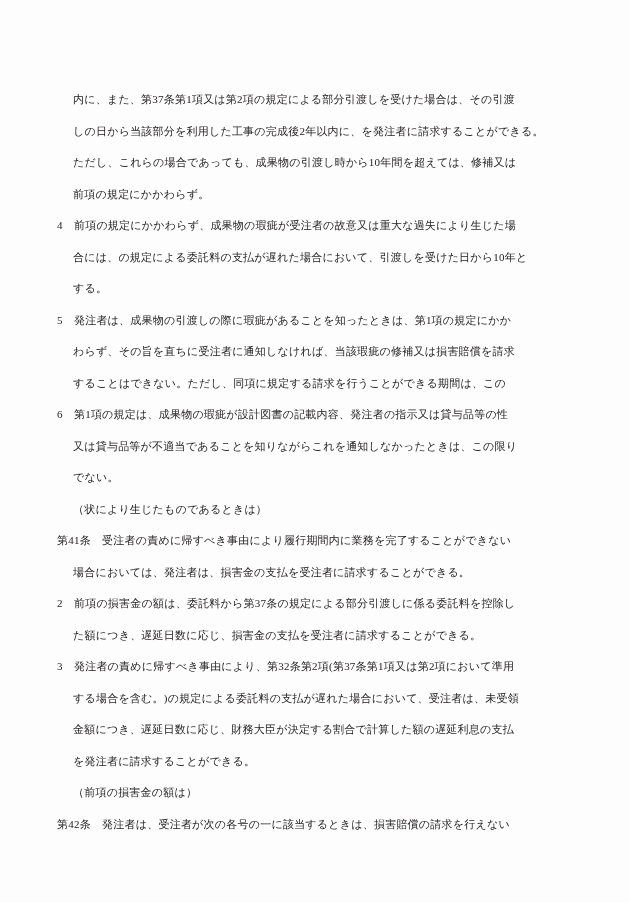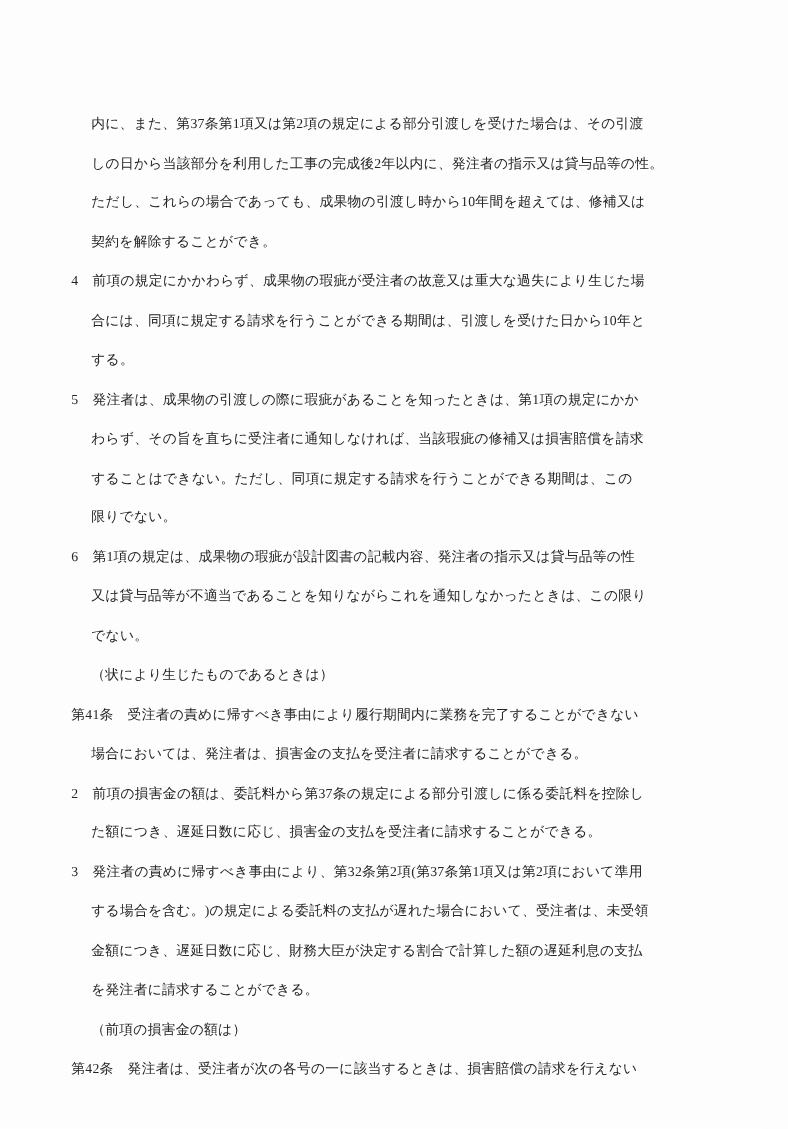--- a/index.html
+++ b/index.html
@@ -36,30 +36,29 @@
   .lv0 { padding-left: 0px; }
   
   .lv1 { padding-left: 16px; }
 </style>
 </head>
 <body>
 
 <div class="page" style="background: rgb(253, 253, 253); color: rgb(38, 34, 37); width: 630px; height: 903px;">
   <div class="doc-body">
       <div class="line lv1">内に、また、第37条第1項又は第2項の規定による部分引渡しを受けた場合は、その引渡</div>
-      <div class="line lv1">しの日から当該部分を利用した工事の完成後2年以内に、発注者の指示又は貸与品等の性。</div>
+      <div class="line lv1">しの日から当該部分を利用した工事の完成後2年以内に、を発注者に請求することができる。</div>
       <div class="line lv1">ただし、これらの場合であっても、成果物の引渡し時から10年間を超えては、修補又は</div>
-      <div class="line lv1">契約を解除することができ。</div>
+      <div class="line lv1">前項の規定にかかわらず。</div>
       <div class="line lv0">4　前項の規定にかかわらず、成果物の瑕疵が受注者の故意又は重大な過失により生じた場</div>
-      <div class="line lv1">合には、同項に規定する請求を行うことができる期間は、引渡しを受けた日から10年と</div>
+      <div class="line lv1">合には、の規定による委託料の支払が遅れた場合において、引渡しを受けた日から10年と</div>
       <div class="line lv1">する。</div>
       <div class="line lv0">5　発注者は、成果物の引渡しの際に瑕疵があることを知ったときは、第1項の規定にかか</div>
       <div class="line lv1">わらず、その旨を直ちに受注者に通知しなければ、当該瑕疵の修補又は損害賠償を請求</div>
       <div class="line lv1">することはできない。ただし、同項に規定する請求を行うことができる期間は、この</div>
-      <div class="line lv1">限りでない。</div>
       <div class="line lv0">6　第1項の規定は、成果物の瑕疵が設計図書の記載内容、発注者の指示又は貸与品等の性</div>
       <div class="line lv1">又は貸与品等が不適当であることを知りながらこれを通知しなかったときは、この限り</div>
       <div class="line lv1">でない。</div>
       <div class="line lv1">（状により生じたものであるときは）</div>
       <div class="line lv0">第41条　受注者の責めに帰すべき事由により履行期間内に業務を完了することができない</div>
       <div class="line lv1">場合においては、発注者は、損害金の支払を受注者に請求することができる。</div>
       <div class="line lv0">2　前項の損害金の額は、委託料から第37条の規定による部分引渡しに係る委託料を控除し</div>
       <div class="line lv1">た額につき、遅延日数に応じ、損害金の支払を受注者に請求することができる。</div>
       <div class="line lv0">3　発注者の責めに帰すべき事由により、第32条第2項(第37条第1項又は第2項において準用</div>
       <div class="line lv1">する場合を含む。)の規定による委託料の支払が遅れた場合において、受注者は、未受領</div>

